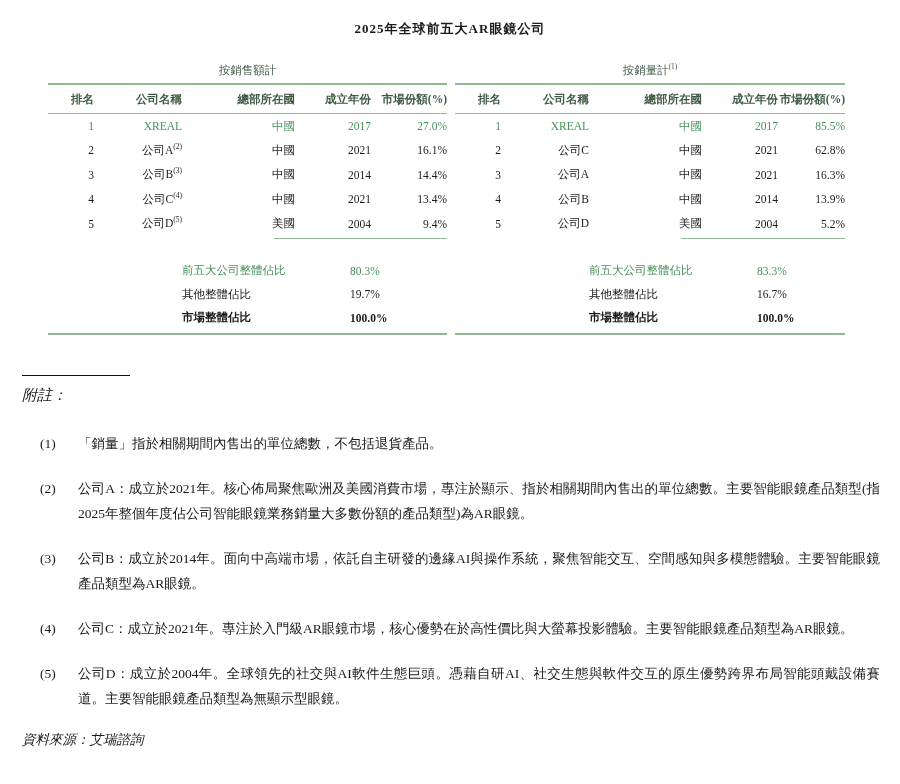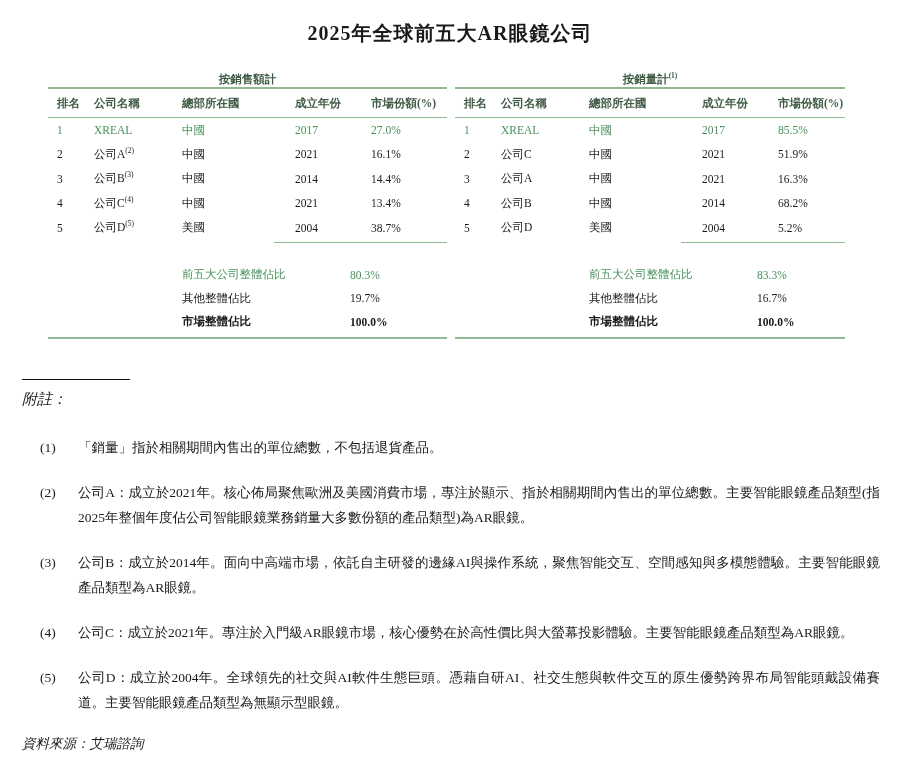--- a/index.html
+++ b/index.html
@@ -12,52 +12,53 @@
   .page {
     position: relative;
     width: 900px;
     height: 784px;
     background: #ffffff;
     padding: 18px 22px 10px 22px;
     overflow: hidden;
   }
   .page-title {
     text-align: center;
-    font-size: 20px;
+    font-size: 13px;
     font-weight: bold;
     letter-spacing: 1px;
     margin-top: 2px;
     margin-bottom: 24px;
   }
   
   .tables-wrap {
     display: flex;
     gap: 8px;
     margin-left: 26px;
     width: 797px;
   }
   .half { width: 399px; }
   .half.right { width: 390px; }
   .group-header {
     text-align: center;
-    font-weight: bold;
+    font-weight: normal;
     font-size: 11.5px;
     color: #3f5a44;
+    padding-bottom: 5px;
   }
   .group-header sup { font-size: 7.5px; }
   .rule { border: none; height: 0; border-top: 2px solid #8fb893; }
   .rule.thin { border-top-width: 1.5px; }
   .trow { display: flex; align-items: baseline; }
   .thead { padding: 7px 0 6px 0; }
   .thead .cell {
     font-weight: bold;
     font-size: 11.5px;
     color: #3f5a44;
   }
-  .cell { font-size: 11.5px; }
+  .cell { font-size: 11.5px; text-align: right; }
   .c-rank    { width: 46px;  padding-left: 9px; }
   .c-company { width: 88px; }
   .c-country { width: 113px; }
   .c-year    { width: 76px; }
   .c-share   { flex: 1; }
   .drow { height: 24.4px; display: flex; align-items: center; }
   .drow:first-of-type { margin-top: 3px; }
   .drow sup { font-size: 7.5px; line-height: 0; }
   .drow.green-row .cell { color: #45925a; }
   .partial-rule {
@@ -147,21 +148,21 @@
         <div class="cell c-company"><span>公司C</span><sup>(4)</sup></div>
         <div class="cell c-country">中國</div>
         <div class="cell c-year">2021</div>
         <div class="cell c-share">13.4%</div>
       </div>
       <div class="trow drow">
         <div class="cell c-rank">5</div>
         <div class="cell c-company"><span>公司D</span><sup>(5)</sup></div>
         <div class="cell c-country">美國</div>
         <div class="cell c-year">2004</div>
-        <div class="cell c-share">38.7%</div>
+        <div class="cell c-share">9.4%</div>
       </div>
 
       <div class="partial-rule"></div>
 
       <div class="summary-block">
         <div class="srow green">
           <div class="s-label">前五大公司整體佔比</div>
           <div class="s-value">80.3%</div>
         </div>
         <div class="srow">
@@ -194,35 +195,35 @@
         <div class="cell c-company"><span>XREAL</span><sup></sup></div>
         <div class="cell c-country">中國</div>
         <div class="cell c-year">2017</div>
         <div class="cell c-share">85.5%</div>
       </div>
       <div class="trow drow">
         <div class="cell c-rank">2</div>
         <div class="cell c-company"><span>公司C</span><sup></sup></div>
         <div class="cell c-country">中國</div>
         <div class="cell c-year">2021</div>
-        <div class="cell c-share">51.9%</div>
+        <div class="cell c-share">62.8%</div>
       </div>
       <div class="trow drow">
         <div class="cell c-rank">3</div>
         <div class="cell c-company"><span>公司A</span><sup></sup></div>
         <div class="cell c-country">中國</div>
         <div class="cell c-year">2021</div>
         <div class="cell c-share">16.3%</div>
       </div>
       <div class="trow drow">
         <div class="cell c-rank">4</div>
         <div class="cell c-company"><span>公司B</span><sup></sup></div>
         <div class="cell c-country">中國</div>
         <div class="cell c-year">2014</div>
-        <div class="cell c-share">68.2%</div>
+        <div class="cell c-share">13.9%</div>
       </div>
       <div class="trow drow">
         <div class="cell c-rank">5</div>
         <div class="cell c-company"><span>公司D</span><sup></sup></div>
         <div class="cell c-country">美國</div>
         <div class="cell c-year">2004</div>
         <div class="cell c-share">5.2%</div>
       </div>
 
       <div class="partial-rule"></div>

